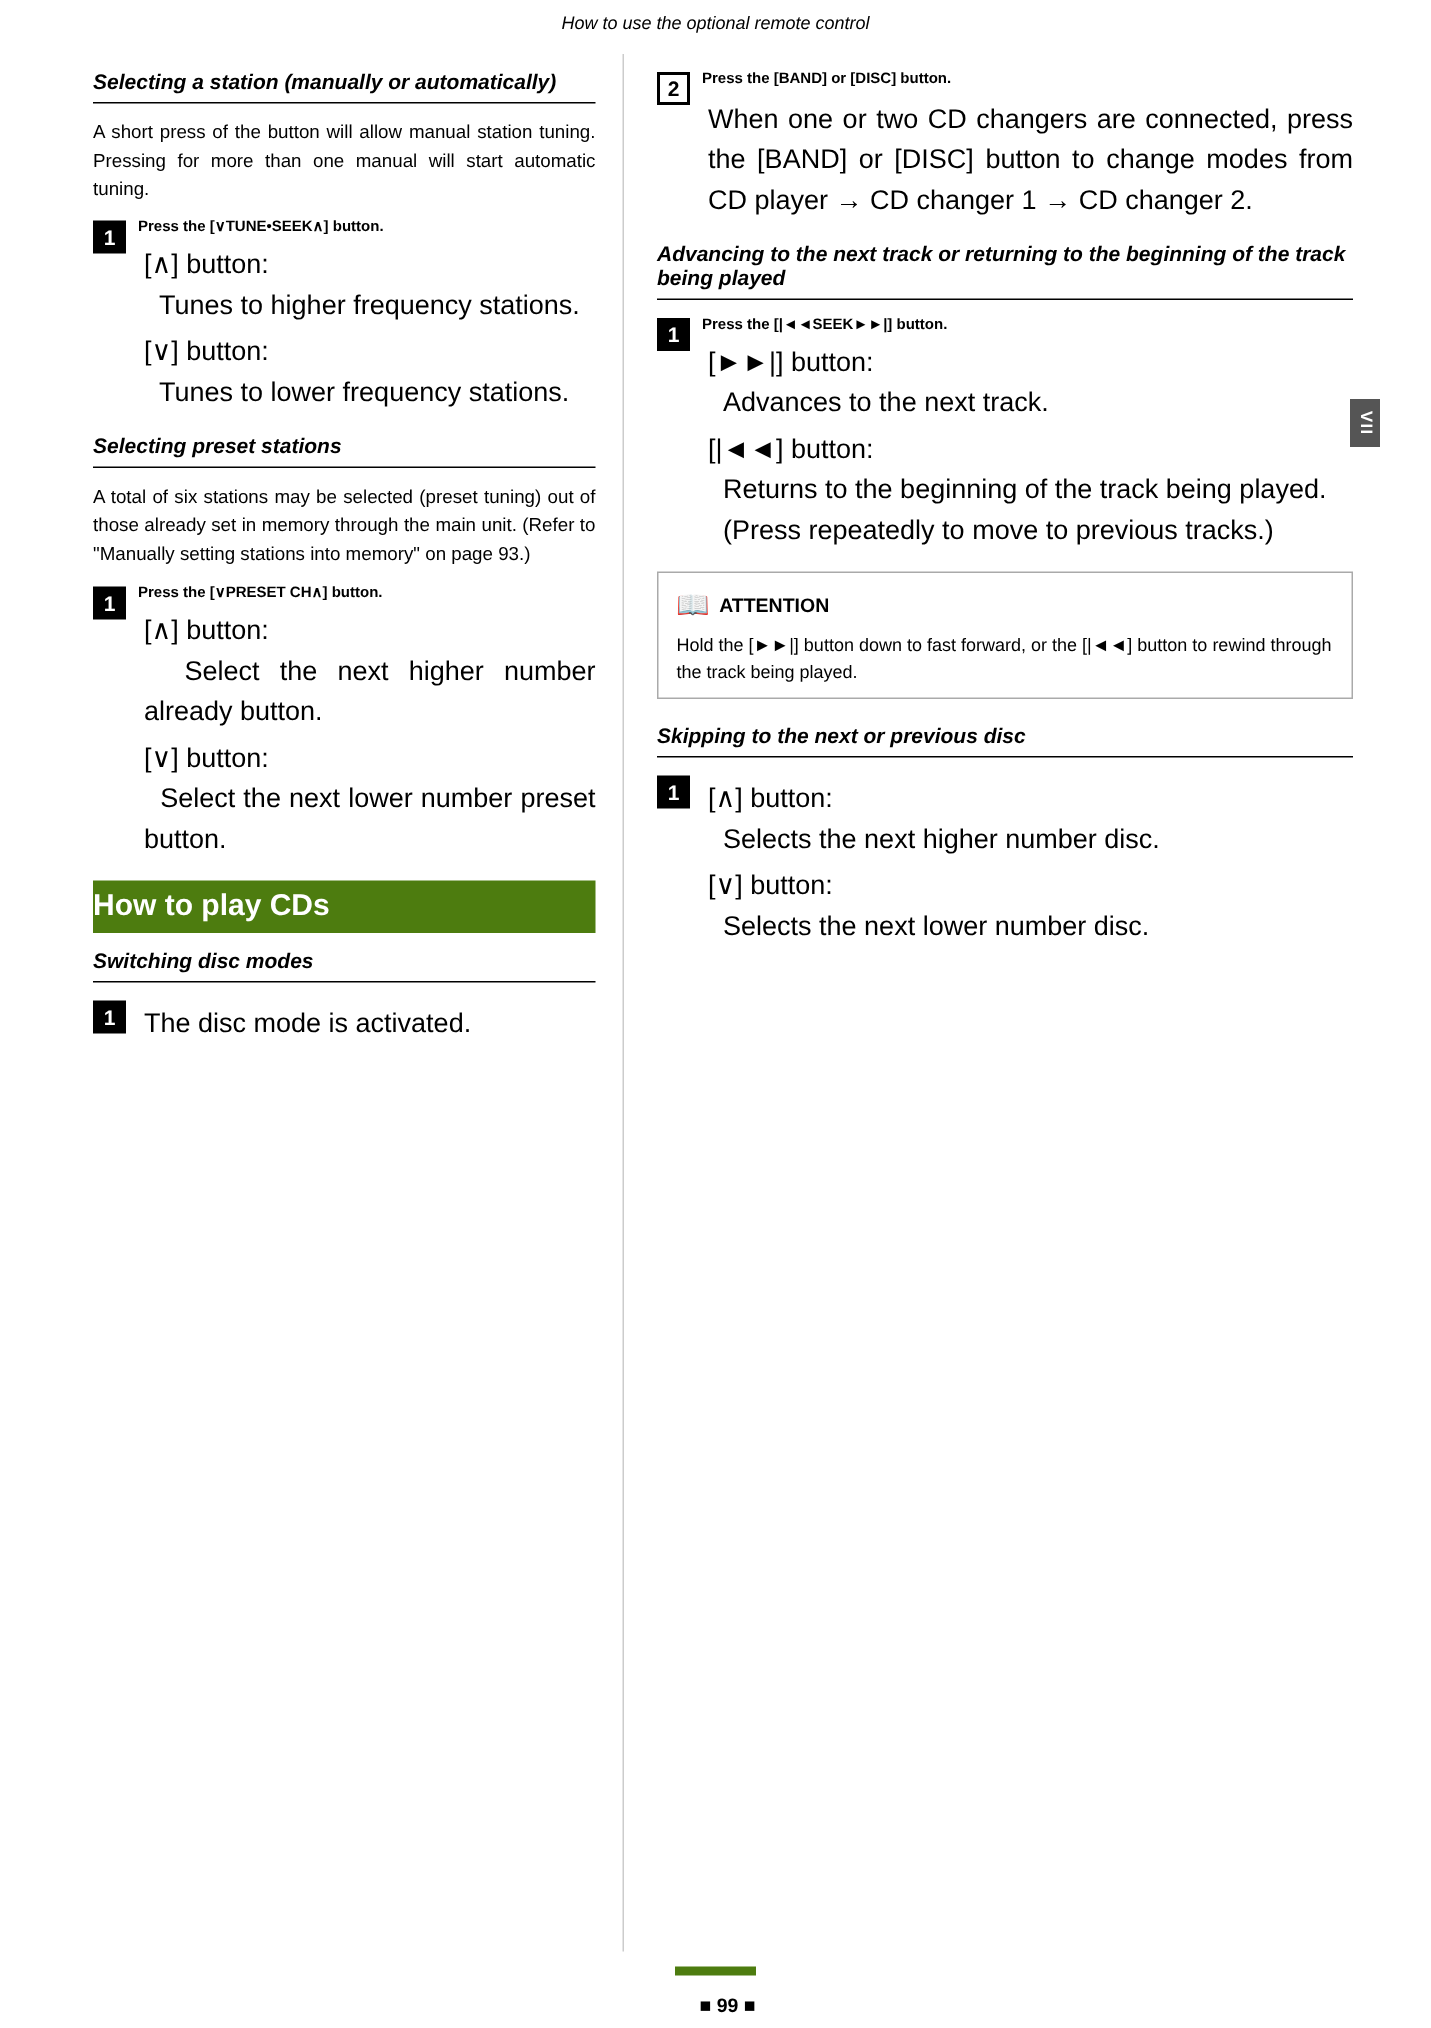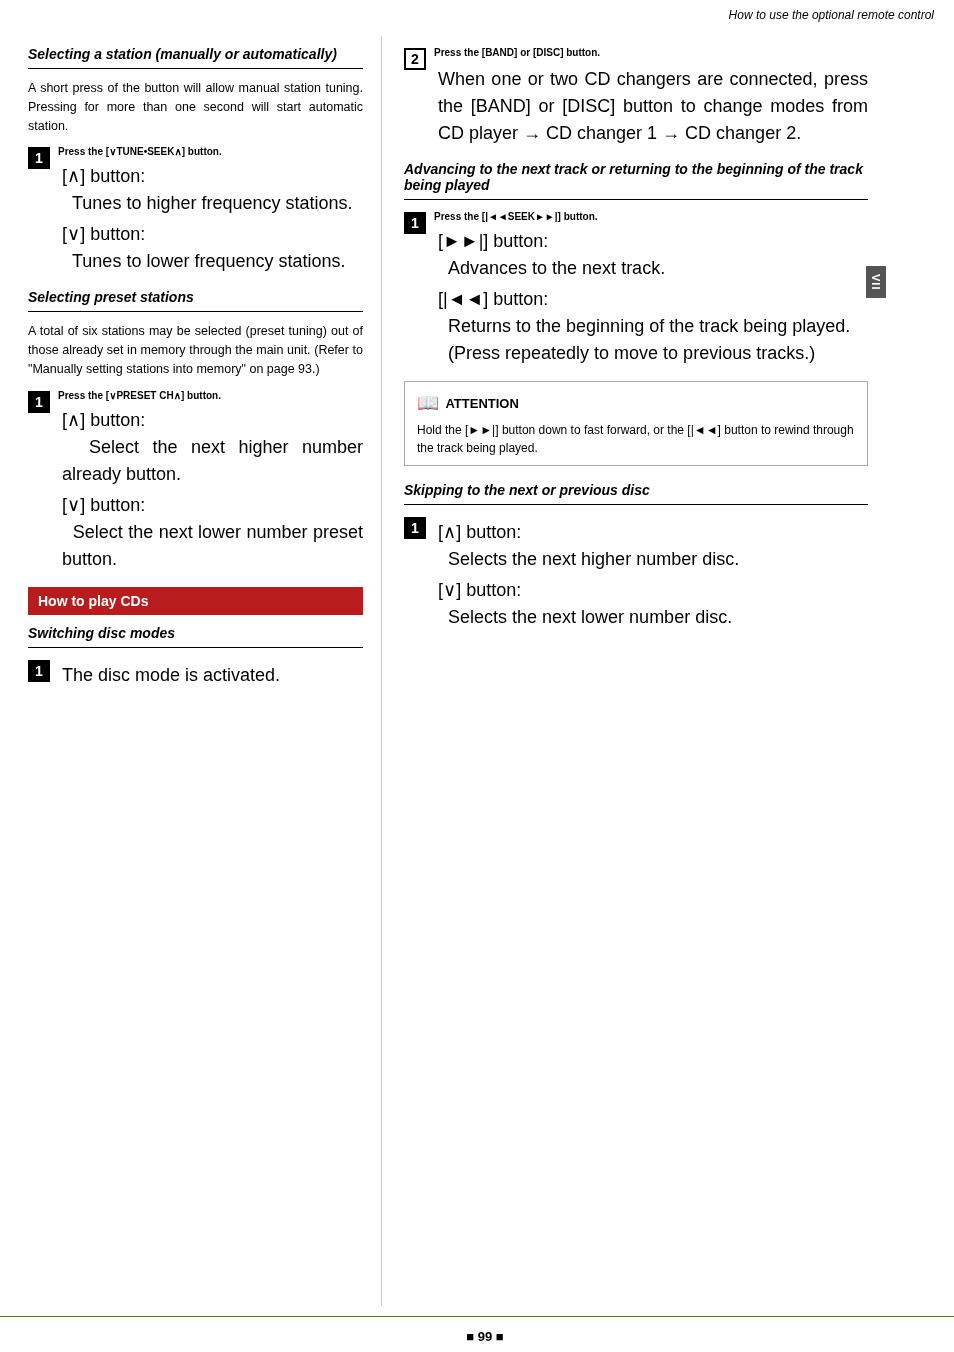--- a/index.html
+++ b/index.html
@@ -12,20 +12,21 @@
       min-height: 1352px;
       position: relative;
     }
     .page {
       width: 954px;
       min-height: 1352px;
       padding: 0;
       position: relative;
       display: flex;
       flex-direction: column;
+      align-items: center;
     }
     .header-bar {
       text-align: right;
       font-style: italic;
       font-size: 12px;
       padding: 8px 20px 4px 20px;
       border-bottom: none;
       color: #000;
     }
     .content-area {
@@ -103,25 +104,25 @@
       line-height: 1.4;
     }
     .button-desc {
       font-size: 18px;
       line-height: 1.5;
       margin-top: 4px;
       padding-left: 4px;
       text-align: justify;
     }
     .how-to-play-box {
-      background: #b91c1c;
+      background: #4d7c0f;
       color: #fff;
       font-weight: bold;
-      font-size: 14px;
-      padding: 6px 10px;
+      font-size: 20px;
+      padding: 6px 0;
       margin: 14px 0 10px 0;
       display: flex;
       align-items: center;
     }
     .attention-box {
       border: 1.5px solid #aaa;
       padding: 8px 12px;
       margin: 14px 0 10px 0;
       font-size: 12px;
       line-height: 1.5;
@@ -148,41 +149,41 @@
       writing-mode: vertical-rl;
       text-orientation: mixed;
       padding: 8px 4px;
       letter-spacing: 1px;
     }
     .page-footer {
       text-align: center;
       padding: 12px 0 8px 16px;
       font-size: 13px;
       font-weight: bold;
-      border-top: 1px solid #4d7c0f;
+      border-top: 6px solid #4d7c0f;
       margin-top: 10px;
     }
   </style>
 </head>
 <body>
 
 <div class="page">
 
   <div class="header-bar">
     <span>How to use the optional remote control</span>
   </div>
 
   <div class="content-area">
 
     <div class="left-col">
 
       <div>
         <div class="section-title">Selecting a station (manually or automatically)</div>
         <hr class="section-divider">
-        <div class="body-text">A short press of the button will allow manual station tuning. Pressing for more than one second will start automatic station.</div>
+        <div class="body-text">A short press of the button will allow manual station tuning. Pressing for more than one manual will start automatic tuning.</div>
 
         <div class="step-box">
           <div class="step-number">1</div>
           <div class="step-content">
             <div class="step-label">Press the [∨TUNE•SEEK∧] button.</div>
             <div class="button-desc">
               <span>[∧] button:</span><br>
               &nbsp;&nbsp;<span>Tunes to higher frequency stations.</span>
             </div>
             <div class="button-desc">

